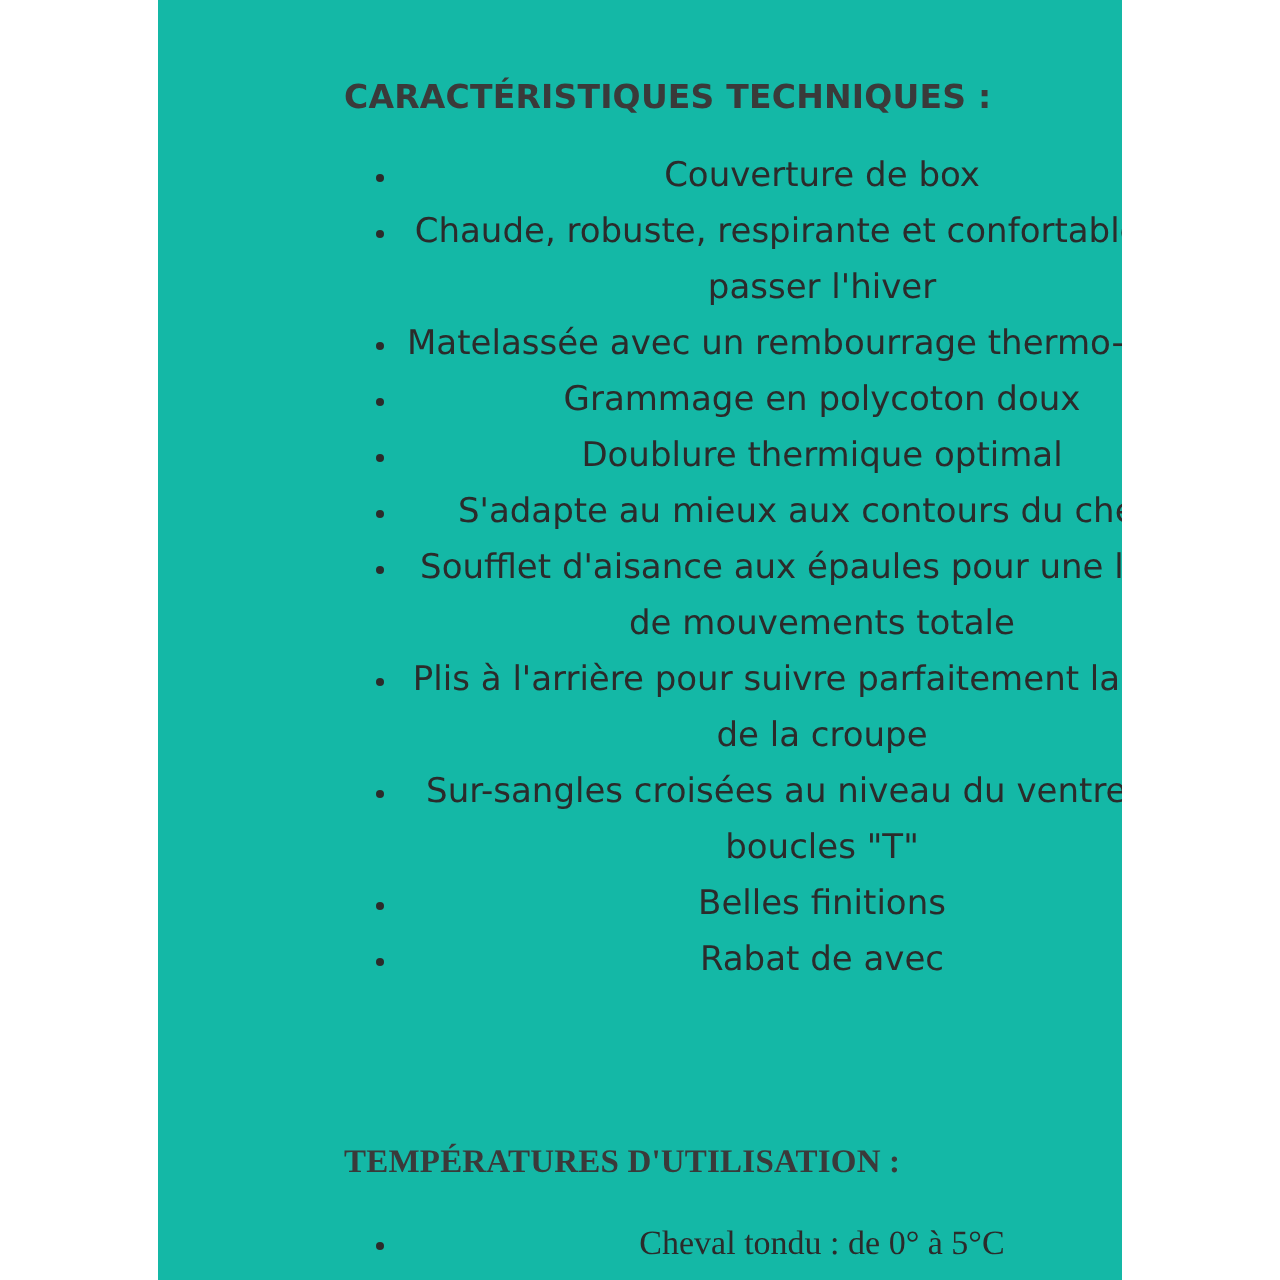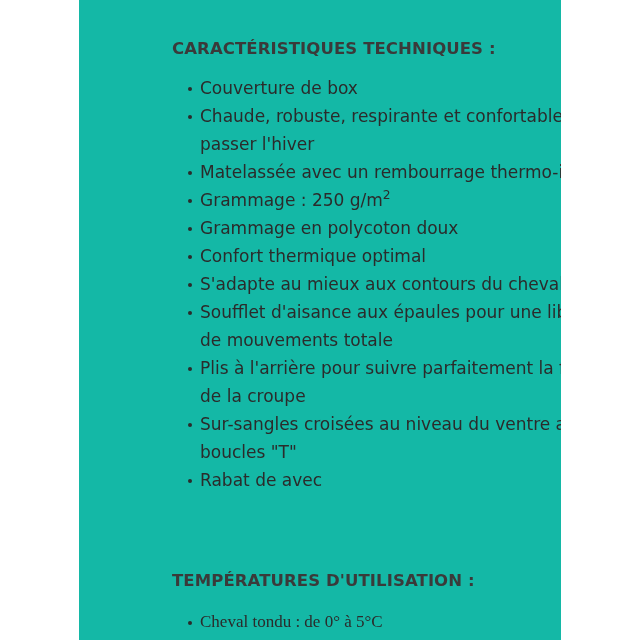--- a/index.html
+++ b/index.html
@@ -40,20 +40,21 @@
   }
   .title-1 {
     position: absolute;
     left: 93px;
     top: 39px;
   }
   .title-2 {
     position: absolute;
     left: 93px;
     top: 571px;
+    font-family: Liberation Serif, serif;
   }
   .spec-list {
     position: absolute;
     left: 93px;
     top: 74px;
     width: 450px;
     margin: 0;
     padding: 0;
     list-style: none;
   }
@@ -68,20 +69,21 @@
     font-family: Liberation Serif, serif;
   }
   .spec-list li,
   .temp-list li {
     position: relative;
     padding-left: 28px;
     font-size: 17px;
     line-height: 28px;
     color: #2b2b2b;
     margin: 0;
+    text-align: center;
   }
   .spec-list li::before,
   .temp-list li::before {
     content: "";
     position: absolute;
     left: 16px;
     top: 12.5px;
     width: 4px;
     height: 4px;
     border-radius: 50%;
@@ -98,27 +100,27 @@
 
 <div class="page">
   <div class="panel">
 
     <h2 class="section-title title-1">CARACTÉRISTIQUES TECHNIQUES :</h2>
 
     <ul class="spec-list">
       <li>Couverture de box</li>
       <li>Chaude, robuste, respirante et confortable pour passer l'hiver</li>
       <li>Matelassée avec un rembourrage thermo-isolant</li>
-      <li>Grammage : 250 g/m<sup class="sup2">2</sup></li>
       <li>Grammage en polycoton doux</li>
-      <li>Confort thermique optimal</li>
+      <li>Doublure thermique optimal</li>
       <li>S'adapte au mieux aux contours du cheval</li>
       <li>Soufflet d'aisance aux épaules pour une liberté de mouvements totale</li>
       <li>Plis à l'arrière pour suivre parfaitement la forme de la croupe</li>
       <li>Sur-sangles croisées au niveau du ventre avec boucles "T"</li>
+      <li>Belles finitions</li>
       <li>Rabat de avec</li>
     </ul>
 
     <h2 class="section-title title-2">TEMPÉRATURES D'UTILISATION :</h2>
 
     <ul class="temp-list">
       <li>Cheval tondu : de 0° à 5°C</li>
     </ul>
 
   </div>

